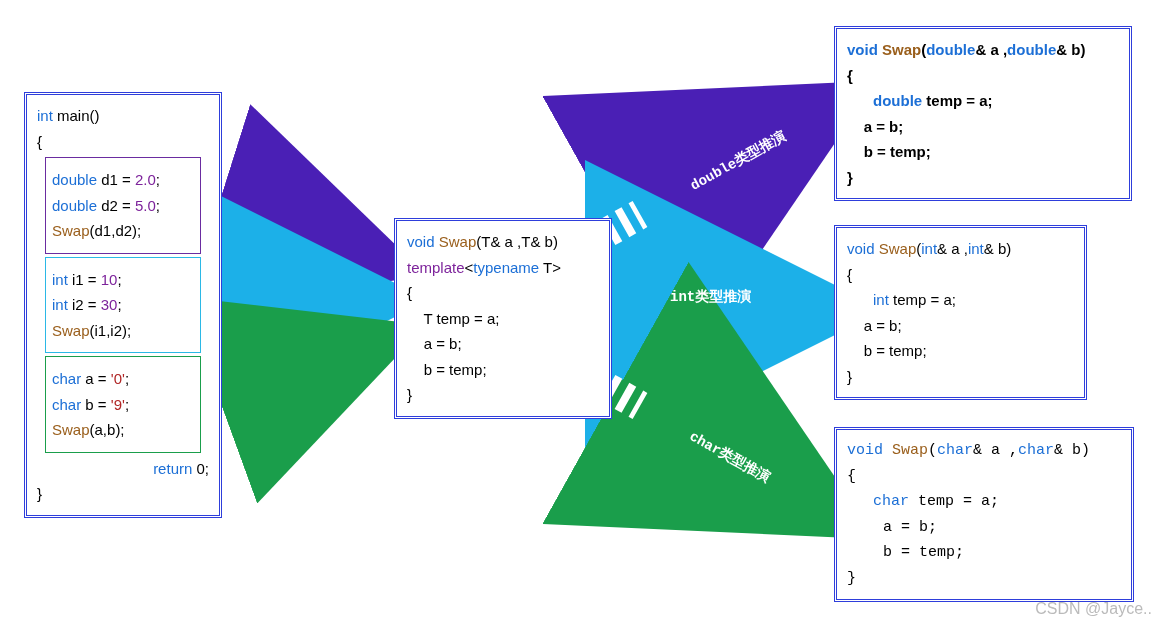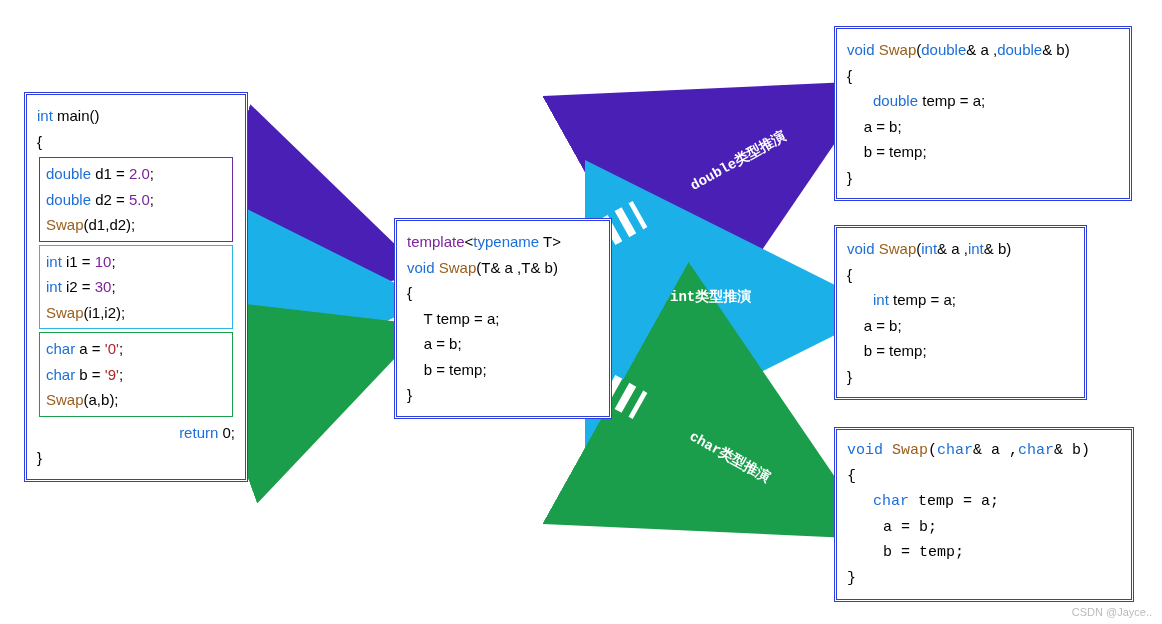--- a/index.html
+++ b/index.html
@@ -16,38 +16,38 @@
   }
   .box {
     position: absolute;
     border: 3px double #2e3edb;
     background: #fff;
     padding: 8px 10px;
     line-height: 1.7;
   }
   .inner {
     border: 1px solid;
-    padding: 3px 6px;
-    margin: 3px 2px;
+    padding: 9px 6px;
+    margin: 3px 8px;
   }
   .inner.purple { border-color: #6a2ca0; }
   .inner.cyan   { border-color: #2bb8e6; }
   .inner.green  { border-color: #1a9e4b; }
   .kw  { color: #1c6fd6; }   
   .fn  { color: #9a5f1c; }   
   .num { color: #7d239b; }   
   .str { color: #b02525; }   
   .tpl { color: #7d239b; }   
   .id  { color: #000; }
   .brace { color: #000; }
   .watermark {
     position: absolute;
     right: 10px;
     bottom: 6px;
-    font-size: 11px;
+    font-size: 16px;
     color: #bbb;
   }
   svg.arrows {
     position: absolute;
     left: 0; top: 0;
     width: 1162px; height: 624px;
     pointer-events: none;
   }
   .arrow-label {
     position: absolute;
@@ -84,21 +84,21 @@
   <line x1="610" y1="390" x2="825" y2="510" stroke="#1a9e4b" stroke-width="30" marker-end="url(#ah-green)"></line>
 
   <line x1="608" y1="232" x2="640" y2="214" stroke="#fff" stroke-width="30" stroke-dasharray="8 8"></line>
   <line x1="608" y1="388" x2="640" y2="406" stroke="#fff" stroke-width="30" stroke-dasharray="8 8"></line>
 </svg>
 
 <div class="arrow-label" style="left:685px; top:152px; transform: rotate(-29deg);">double类型推演</div>
 <div class="arrow-label" style="left:670px; top:288px;">int类型推演</div>
 <div class="arrow-label" style="left:685px; top:448px; transform: rotate(29deg);">char类型推演</div>
 
-<div class="box" style="left:24px; top:92px; width:224px;">
+<div class="box" style="left:24px; top:92px; width:198px;">
   <div><span class="kw">int</span><span> </span><span class="id">main</span><span>()</span></div>
   <div class="brace">{</div>
 
   <div class="inner purple">
     <div><span class="kw">double</span><span> d1 = </span><span class="num">2.0</span><span>;</span></div>
     <div><span class="kw">double</span><span> d2 = </span><span class="num">5.0</span><span>;</span></div>
     <div><span class="fn">Swap</span><span>(d1,d2);</span></div>
   </div>
 
   <div class="inner cyan">
@@ -111,30 +111,30 @@
     <div><span class="kw">char</span><span> a = </span><span class="str">'0'</span><span>;</span></div>
     <div><span class="kw">char</span><span> b = </span><span class="str">'9'</span><span>;</span></div>
     <div><span class="fn">Swap</span><span>(a,b);</span></div>
   </div>
 
   <div style="padding-left:14px;text-align:right;"><span class="kw">return</span><span> 0;</span></div>
   <div class="brace">}</div>
 </div>
 
 <div class="box" style="left:394px; top:218px; width:218px;">
+  <div><span class="kw">void</span><span class="fn"> Swap</span><span>(T&amp; a ,T&amp; b)</span></div>
   <div><span class="tpl">template</span><span>&lt;</span><span class="kw">typename</span><span> T</span><span>&gt;</span></div>
-  <div><span class="kw">void</span><span class="fn"> Swap</span><span>(T&amp; a ,T&amp; b)</span></div>
   <div class="brace">{</div>
   <div style="white-space:pre;">    T temp = a;</div>
   <div style="white-space:pre;">    a = b;</div>
   <div style="white-space:pre;">    b = temp;</div>
   <div class="brace">}</div>
 </div>
 
-<div class="box" style="left:834px; top:26px; width:298px;">
+<div class="box" style="left:834px; top:26px; width:298px;font-weight:bold;">
   <div><span class="kw">void</span><span class="fn"> Swap</span><span>(</span><span class="kw">double</span><span>&amp; a ,</span><span class="kw">double</span><span>&amp; b)</span></div>
   <div class="brace">{</div>
   <div style="padding-left:26px;"><span class="kw">double</span><span> temp = a;</span></div>
   <div style="white-space:pre;">    a = b;</div>
   <div style="white-space:pre;">    b = temp;</div>
   <div class="brace">}</div>
 </div>
 
 <div class="box" style="left:834px; top:225px; width:253px;">
   <div><span class="kw">void</span><span class="fn"> Swap</span><span>(</span><span class="kw">int</span><span>&amp; a ,</span><span class="kw">int</span><span>&amp; b)</span></div>

